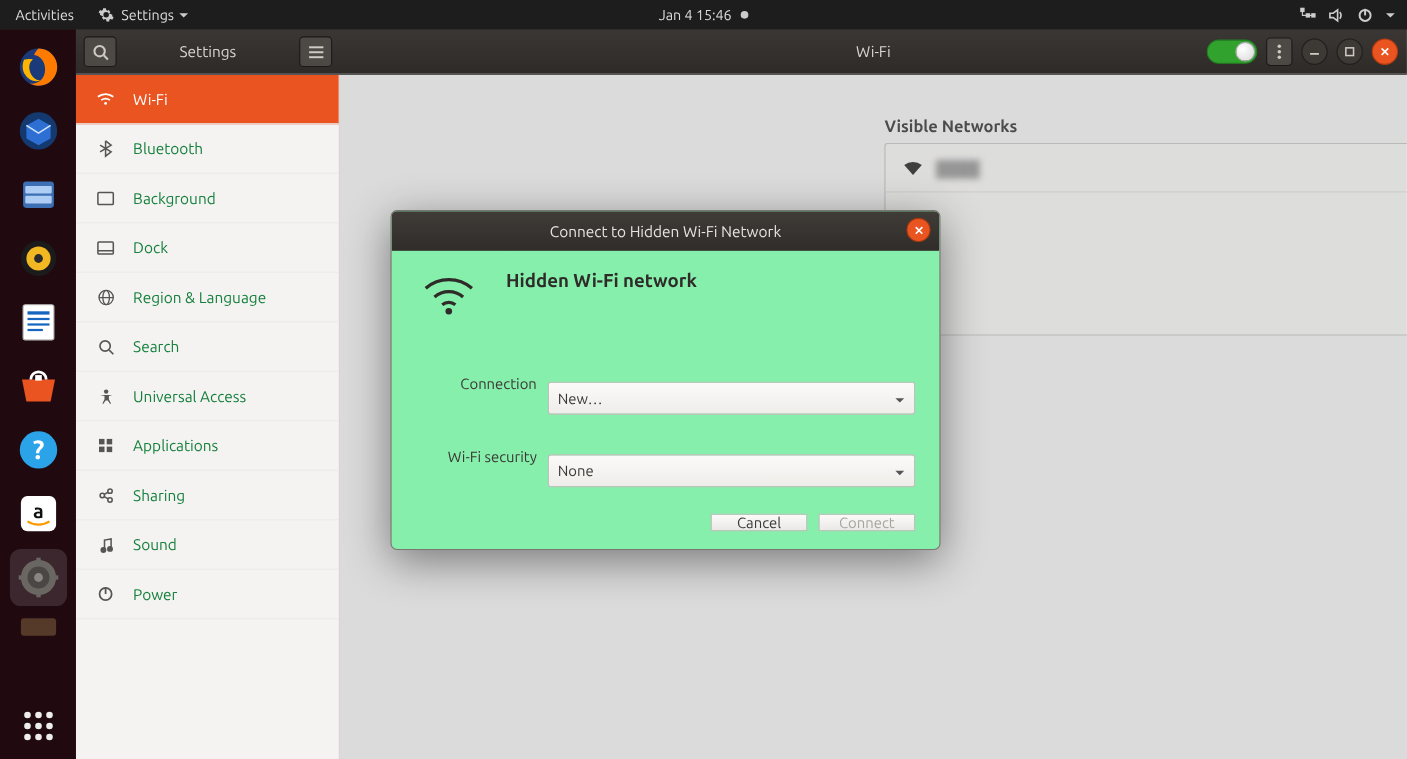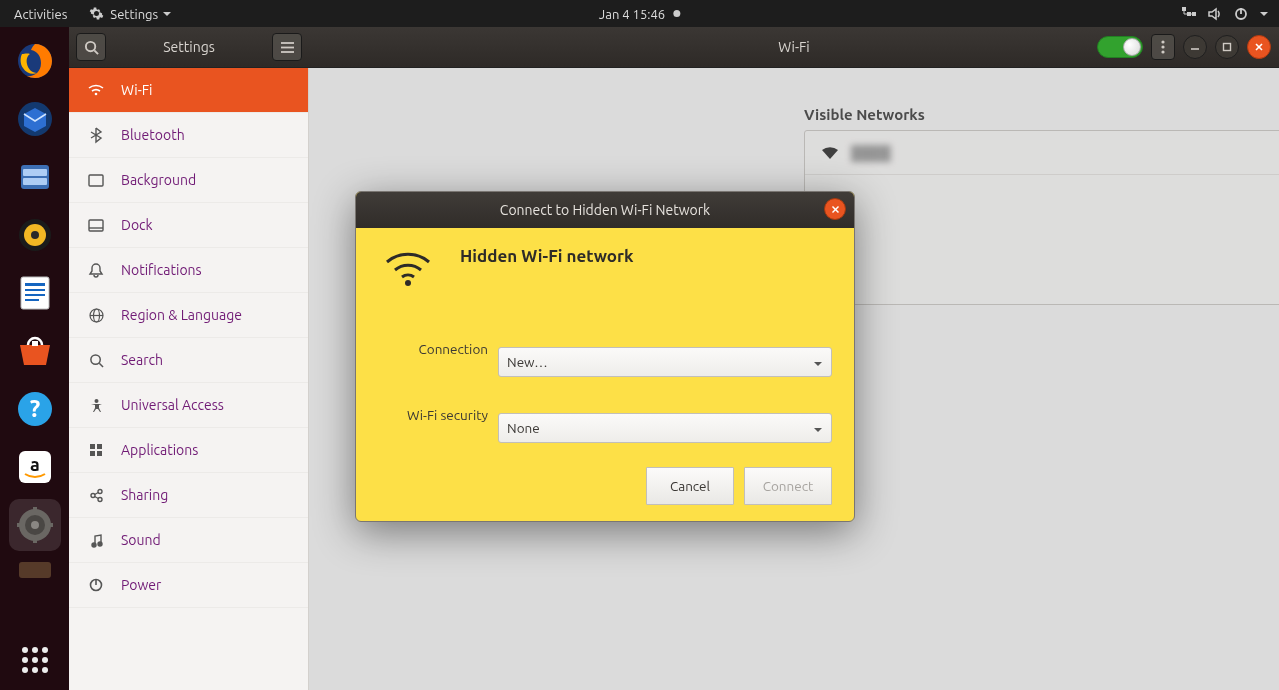--- a/index.html
+++ b/index.html
@@ -28,48 +28,48 @@
   .win-titlebar .content-hdr { flex:1; display:flex; align-items:center; position:relative; }
   .win-titlebar .page-title { position:absolute; left:50%; transform:translateX(-50%); color:#d9d5d0; font-size:14px; }
   .win-titlebar .right-ctrls { margin-left:auto; display:flex; align-items:center; padding-right:8px; gap:8px; }
   .toggle { width:46px; height:22px; border-radius:11px; background:#32a22e; position:relative; border:1px solid #228022; }
   .toggle .knob { position:absolute; right:1px; top:1px; width:18px; height:18px; border-radius:50%; background:radial-gradient(circle at 35% 35%, #fff, #d8d8d8); border:1px solid #aaa; }
   .win-ctrl { width:24px; height:24px; border-radius:50%; background:#3d3934; display:flex; align-items:center; justify-content:center; border:1px solid #1f1f1f; }
   .win-ctrl.close { background:#e95420; border-color:#b23a10; }
   
   .win-body { flex:1; display:flex; overflow:hidden; }
   .sidebar { width:240px; background:#f5f3f2; border-right:1px solid #d3d0cd; overflow:hidden; }
-  .side-item { display:flex; align-items:center; height:45px; padding:0 18px; color:#701a75; font-size:14px; border-bottom:1px solid #eceae8; gap:16px; cursor:default; }
+  .side-item { display:flex; align-items:center; height:45px; padding:0 18px; color:#15803d; font-size:14px; border-bottom:1px solid #eceae8; gap:16px; cursor:default; }
   .side-item.active { background:#e95420; color:#fff; }
   .side-item .icn { width:18px; display:flex; justify-content:center; color:inherit; }
   .content { flex:1; background:#fafafa; position:relative; }
   .overlay { position:absolute; inset:0; background:rgba(140,140,140,0.28); }
   .section-title { position:absolute; left:495px; top:38px; font-weight:bold; color:#333; font-size:15px; }
   .net-panel { position:absolute; left:495px; top:62px; width:600px; height:175px; border:1px solid #ccc9c5; border-radius:3px; background:#fdfcfb; }
   .net-row { display:flex; align-items:center; height:44px; padding:0 16px; border-bottom:1px solid #e8e5e2; }
   .net-row .name { margin-left:12px; color:#999; filter:blur(3px); font-size:14px; }
   .net-row .spacer { flex:1; }
   
-  .dialog { position:absolute; left:355px; top:191px; width:500px; background:#fde047; border:1px solid #7a7672; border-radius:6px; box-shadow:0 10px 40px rgba(0,0,0,0.45); overflow:hidden; z-index:50; }
+  .dialog { position:absolute; left:355px; top:191px; width:500px; background:#86efac; border:1px solid #7a7672; border-radius:6px; box-shadow:0 10px 40px rgba(0,0,0,0.45); overflow:hidden; z-index:50; }
   .dlg-title { height:36px; background:linear-gradient(#403c38,#302c29); display:flex; align-items:center; position:relative; }
   .dlg-title .t { width:100%; text-align:center; color:#e6e2dd; font-size:14px; }
   .dlg-close { position:absolute; right:8px; top:6px; width:22px; height:22px; border-radius:50%; background:#e95420; display:flex; align-items:center; justify-content:center; border:1px solid #a23910; }
   .dlg-body { padding:18px 22px 14px 22px; }
   .dlg-top { display:flex; gap:22px; margin-bottom:31px; }
   .dlg-icon { width:60px; display:flex; justify-content:center; align-items:flex-start; padding-top:4px; }
   .dlg-head { font-weight:bold; font-size:17px; color:#2e2b28; margin-bottom:10px; }
   .dlg-desc { font-size:13.5px; color:#55524e; line-height:1.45; max-width:360px; }
   .form-row { display:flex; align-items:center; margin-bottom:10px; }
   .form-row label { width:120px; text-align:right; padding-right:10px; font-size:13.5px; color:#3a3734; }
   .form-row .field { flex:1; }
   .sel, .txt { width:100%; height:30px; border:1px solid #c2bfba; border-radius:3px; background:linear-gradient(#fbfaf9,#eeedea); font-size:13.5px; padding:0 8px; color:#3a3734; display:flex; align-items:center; position:relative;margin-top:26px; }
   .txt { background:#fff; }
   .sel .arrow { position:absolute; right:8px; top:50%; transform:translateY(-50%); }
   .dlg-actions { display:flex; justify-content:flex-end; gap:10px; padding:0 22px 16px 22px; }
-  .btn { min-width:88px; height:38px; border:1px solid #c2bfba; border-radius:1px; background:linear-gradient(#fcfbfa,#e9e8e5); font-size:13.5px; color:#3a3734; display:flex; align-items:center; justify-content:center; }
+  .btn { min-width:88px; height:16px; border:1px solid #c2bfba; border-radius:1px; background:linear-gradient(#fcfbfa,#e9e8e5); font-size:13.5px; color:#3a3734; display:flex; align-items:center; justify-content:center; }
   .btn.disabled { color:#a7a4a0;text-align:right; }
   svg { overflow:visible; }
 </style>
 </head>
 <body>
 
 <div class="topbar">
   <div class="left">
     <div class="activities">Activities</div>
     <div class="appmenu">
@@ -280,29 +280,20 @@
         <span class="icn">
             <svg width="16" height="13" viewBox="0 0 16 13" fill="none" stroke="#555" stroke-width="1.4">
               <rect x="1" y="1" width="14" height="11" rx="1"></rect>
               <line x1="1" y1="9" x2="15" y2="9"></line>
             </svg>
           </span>
         <span>Dock</span>
       </div>
       <div class="side-item">
         <span class="icn">
-            <svg width="14" height="15" viewBox="0 0 14 15" fill="none" stroke="#555" stroke-width="1.4">
-              <path d="M7 1a4 4 0 014 4v3l2 3H1l2-3V5a4 4 0 014-4z"></path>
-              <path d="M5 12a2 2 0 004 0"></path>
-            </svg>
-          </span>
-        <span>Notifications</span>
-      </div>
-      <div class="side-item">
-        <span class="icn">
             <svg width="15" height="15" viewBox="0 0 15 15" fill="none" stroke="#555" stroke-width="1.2">
               <circle cx="7.5" cy="7.5" r="6.5"></circle>
               <ellipse cx="7.5" cy="7.5" rx="3" ry="6.5"></ellipse>
               <line x1="1" y1="7.5" x2="14" y2="7.5"></line>
             </svg>
           </span>
         <span>Region &amp; Language</span>
       </div>
       <div class="side-item">
         <span class="icn">

